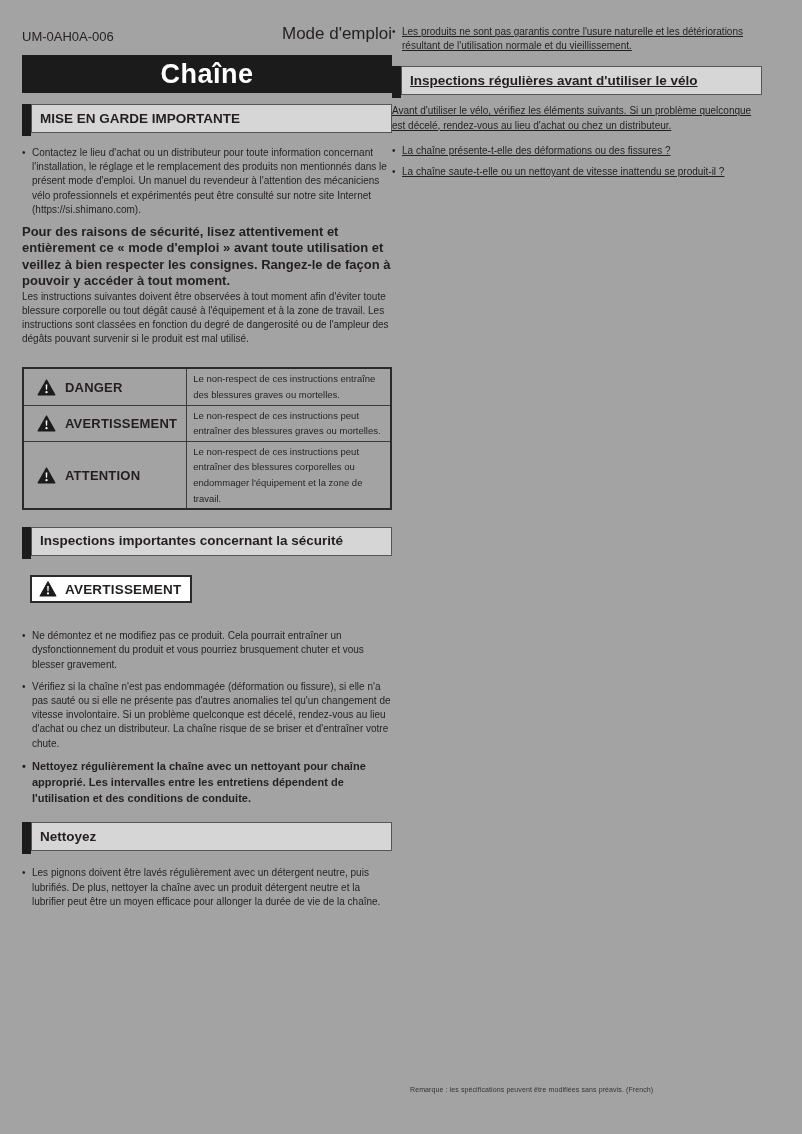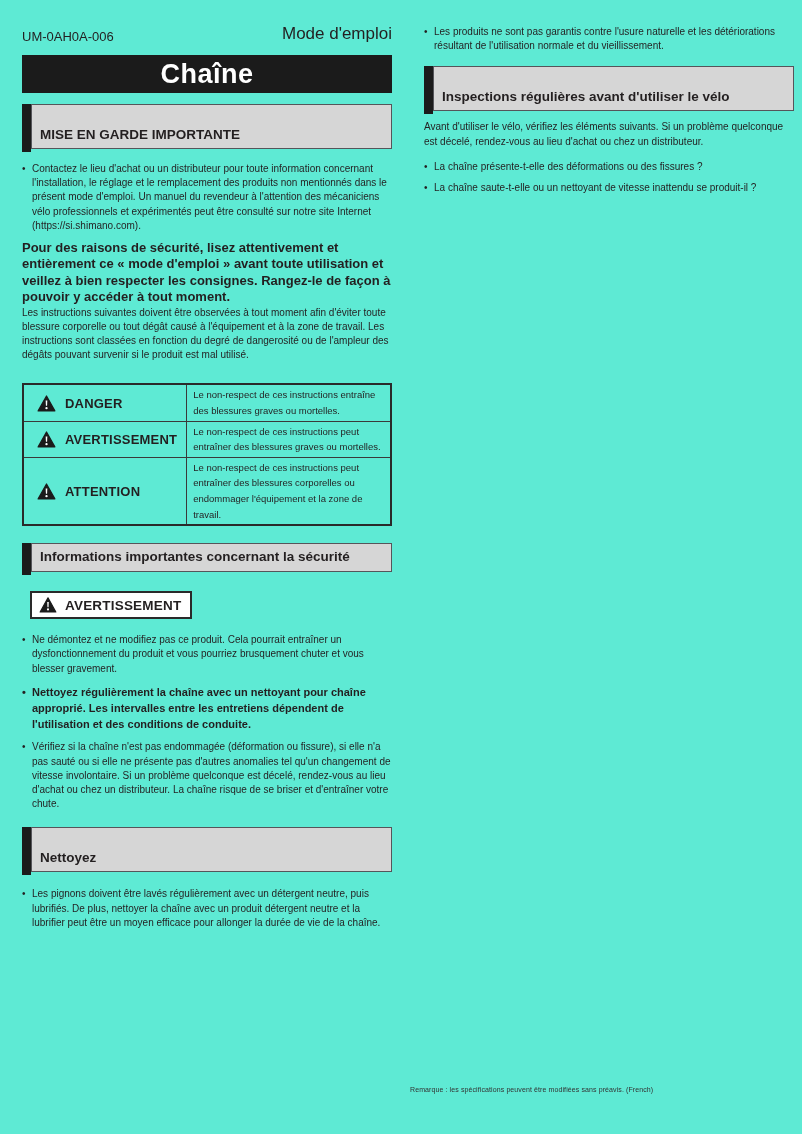--- a/index.html
+++ b/index.html
@@ -1,26 +1,26 @@
 <!DOCTYPE html>
 <html><head>
 <meta charset="utf-8">
 <style>
   * { margin:0; padding:0; box-sizing:border-box; }
   html,body { background:#ffffff; }
   .page {
     position:relative;
     width:802px; height:1134px;
-    background:#5eead4;
+    background:#a3a3a3;
     font-family:"Liberation Sans", sans-serif;
     color:#231f20;
     overflow:hidden;
   }
   .col-left  { position:absolute; left:22px;  top:0; width:370px; }
-  .col-right { position:absolute; left:424px; top:0; width:370px; }
+  .col-right { position:absolute; left:392px; top:0; width:370px;text-decoration:underline; }
 
   
   .doc-header { display:flex; justify-content:space-between; align-items:flex-end; margin-top:24px; }
   .doc-number { font-size:13px; }
   .doc-type   { font-size:17px; }
 
   
   .title-banner {
     margin-top:11px; height:38px;
     background:#1b1b1b; color:#ffffff;
@@ -31,21 +31,21 @@
   }
 
   
   .sec-head { position:relative; padding-left:9px; }
   .sec-head::before {
     content:""; position:absolute; left:0; top:0; bottom:-3px; width:9px; background:#1b1b1b;
   }
   .sec-head .panel {
     background:#d6d6d6; border:1px solid #55555a;
     font-weight:bold; font-size:13.5px; line-height:19px;
-    padding:20px 8px 4px 8px; min-height:29px;
+    padding:4px 8px 4px 8px; min-height:29px;
   }
   .sec-head.two-line .panel { line-height:19.5px; padding-top:3px; padding-bottom:3px; }
 
   
   .para      { font-size:10px;  line-height:14.2px; }
   .bold-para { font-size:13px;  line-height:16.4px; font-weight:bold; }
 
   
   .bullet { position:relative; padding-left:10px; font-size:10px; line-height:14.2px; margin-bottom:7px; }
   .bullet::before { content:"\2022"; position:absolute; left:0; top:0; }
@@ -76,21 +76,21 @@
     font-size:7px; color:#333333; letter-spacing:0.1px;
   }
 
   
   .mt-sec1   { margin-top:11px;border-radius:8px; }
   .mt-list1  { margin-top:13px; }
   .mt-intro  { margin-top:1px; }
   .mt-table  { margin-top:21px; }
   .mt-sec2   { margin-top:17px; }
   .mt-warn   { margin-top:19px; }
-  .mt-list2  { margin-top:14px; }
+  .mt-list2  { margin-top:26px; }
   .mt-sec3   { margin-top:16px; }
   .mt-list3  { margin-top:15px; }
   .rt-b1     { margin-top:25px; }
   .rt-sec    { margin-top:13px; }
   .rt-para   { margin-top:9px; }
   .rt-list   { margin-top:11px; }
   .lb2 { margin-bottom:8px; }
 </style>
 </head>
 <body>
@@ -162,38 +162,38 @@
               </span>
               <span class="lbl-text">ATTENTION</span>
             </span>
           </td>
           <td class="desc">Le non-respect de ces instructions peut entraîner des blessures corporelles ou endommager l'équipement et la zone de travail.</td>
         </tr>
       </tbody>
     </table>
 
     <div class="sec-head two-line mt-sec2">
-      <div class="panel">Informations importantes concernant la sécurité</div>
+      <div class="panel">Inspections importantes concernant la sécurité</div>
     </div>
 
     <div class="warn-box mt-warn">
       <span class="warn-ico">
         <svg width="18" height="16" viewBox="0 0 24 22">
             <path d="M12 1.2 L22.8 20.6 H1.2 Z" fill="#1b1b1b" stroke="#1b1b1b" stroke-width="1.6" stroke-linejoin="round"></path>
             <path d="M10.9 7 h2.2 l-0.35 7 h-1.5 Z" fill="#ffffff"></path>
             <circle cx="12" cy="17.1" r="1.5" fill="#ffffff"></circle>
           </svg>
       </span>
       <span class="lbl-text">AVERTISSEMENT</span>
     </div>
 
     <div class="mt-list2">
       <div class="bullet lb2">Ne démontez et ne modifiez pas ce produit. Cela pourrait entraîner un dysfonctionnement du produit et vous pourriez brusquement chuter et vous blesser gravement.</div>
+      <div class="bullet">Vérifiez si la chaîne n'est pas endommagée (déformation ou fissure), si elle n'a pas sauté ou si elle ne présente pas d'autres anomalies tel qu'un changement de vitesse involontaire. Si un problème quelconque est décelé, rendez-vous au lieu d'achat ou chez un distributeur. La chaîne risque de se briser et d'entraîner votre chute.</div>
       <div class="bullet bold lb2">Nettoyez régulièrement la chaîne avec un nettoyant pour chaîne approprié. Les intervalles entre les entretiens dépendent de l'utilisation et des conditions de conduite.</div>
-      <div class="bullet">Vérifiez si la chaîne n'est pas endommagée (déformation ou fissure), si elle n'a pas sauté ou si elle ne présente pas d'autres anomalies tel qu'un changement de vitesse involontaire. Si un problème quelconque est décelé, rendez-vous au lieu d'achat ou chez un distributeur. La chaîne risque de se briser et d'entraîner votre chute.</div>
     </div>
 
     <div class="sec-head mt-sec3">
       <div class="panel">Nettoyez</div>
     </div>
 
     <div class="mt-list3">
       <div class="bullet">Les pignons doivent être lavés régulièrement avec un détergent neutre, puis lubrifiés. De plus, nettoyer la chaîne avec un produit détergent neutre et la lubrifier peut être un moyen efficace pour allonger la durée de vie de la chaîne.</div>
     </div>
 

